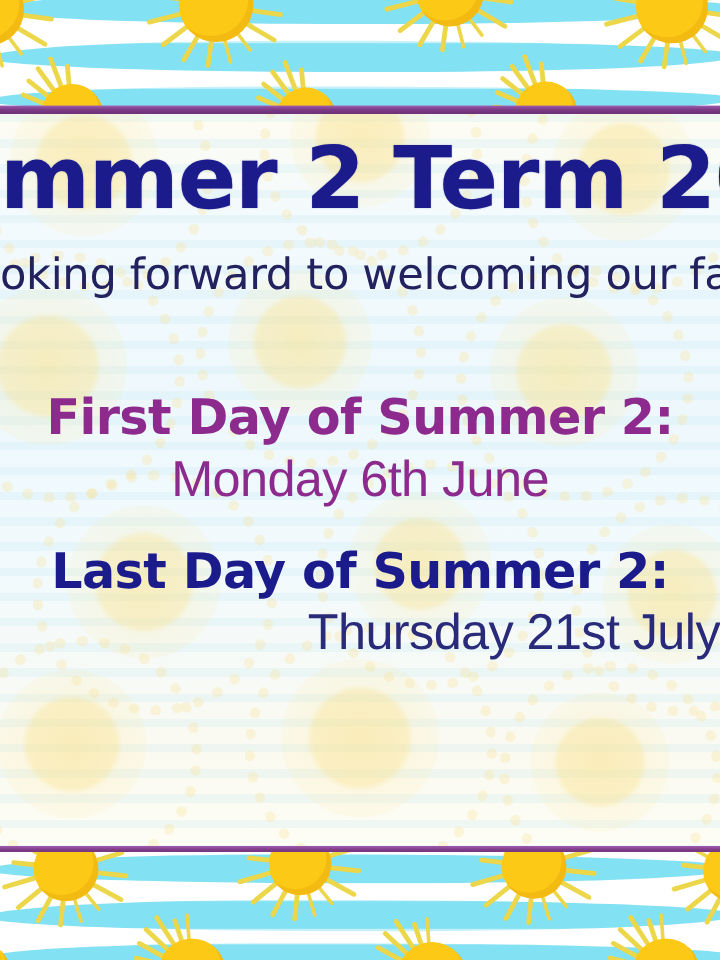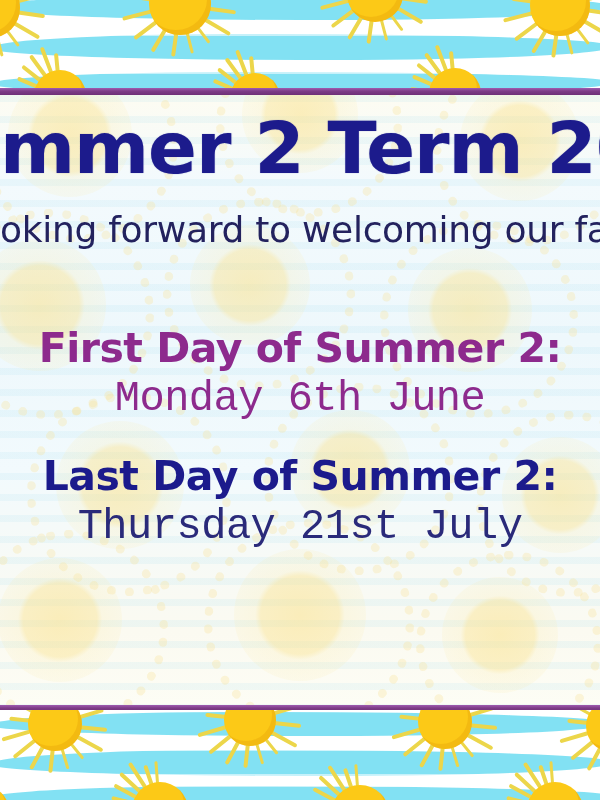--- a/index.html
+++ b/index.html
@@ -160,29 +160,29 @@
   #subtitle-1 { top: 117px; }
   #subtitle-2 { top: 167px; }
 
   .head {
     font-family: "DejaVu Sans", "Liberation Sans", sans-serif;
     font-weight: bold;
     font-size: 41px;
     letter-spacing: -.5px;
   }
   .sub {
-    font-family: Liberation Mono, monospace;
+    font-family: Liberation Sans, sans-serif;
     font-size: 42px;
     letter-spacing: -.5px;
   }
 
   #first-head { top: 233px; color: #8d2a8d; }
   #first-date { top: 283px; color: #8d2a8d; }
   #last-head  { top: 361px; color: #1c1b8c; }
-  #last-date  { top: 411px; color: #2a2a7a; }
+  #last-date  { top: 411px; color: #2a2a7a; text-align: right; }
 
   #opening {
     top: 512px;
     font-family: "DejaVu Sans", "Liberation Sans", sans-serif;
     font-weight: bold;
     font-size: 29px;
     color: #8b4a8d;
     letter-spacing: -.2px;
   }
 </style>

